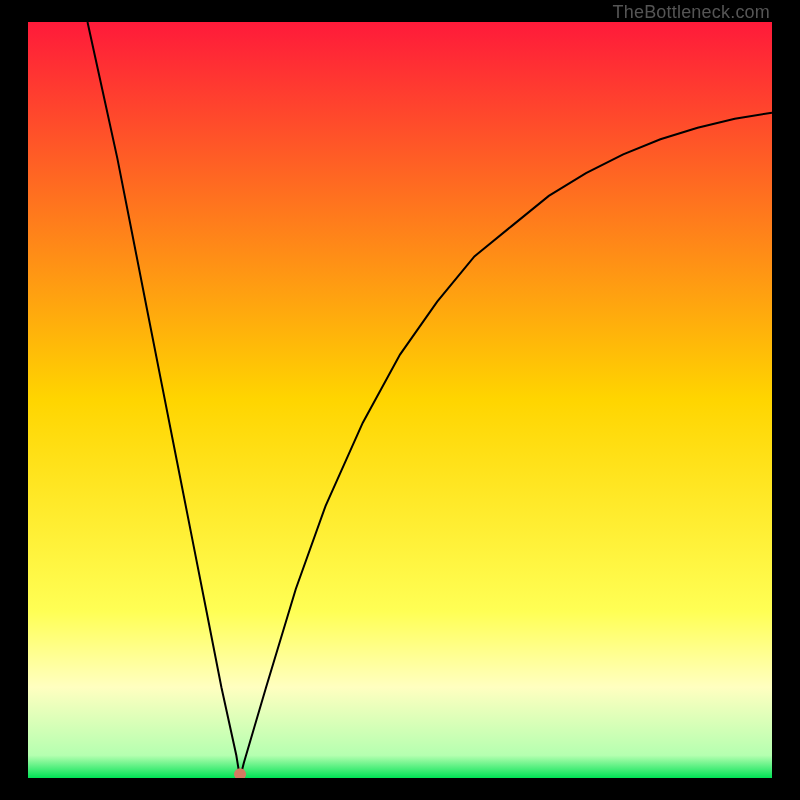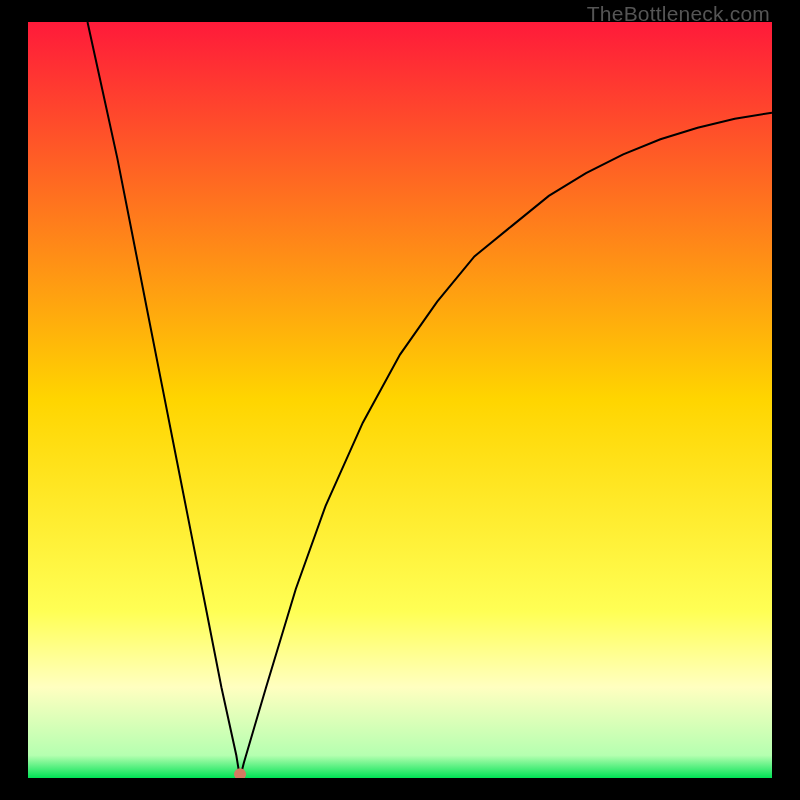--- a/index.html
+++ b/index.html
@@ -22,21 +22,21 @@
     left: 28px;
     top: 22px;
     width: 744px;
     height: 756px;
   }
   .watermark {
     position: absolute;
     top: 2px;
     right: 30px;
     color: #555;
-    font-size: 21px;
+    font-size: 18px;
     font-weight: 500;
     letter-spacing: 0.2px;
   }
 </style>
 </head>
 <body>
 
 <div class="frame">
   <svg class="plot" viewBox="0 0 744 756" preserveAspectRatio="none">
     <defs>

